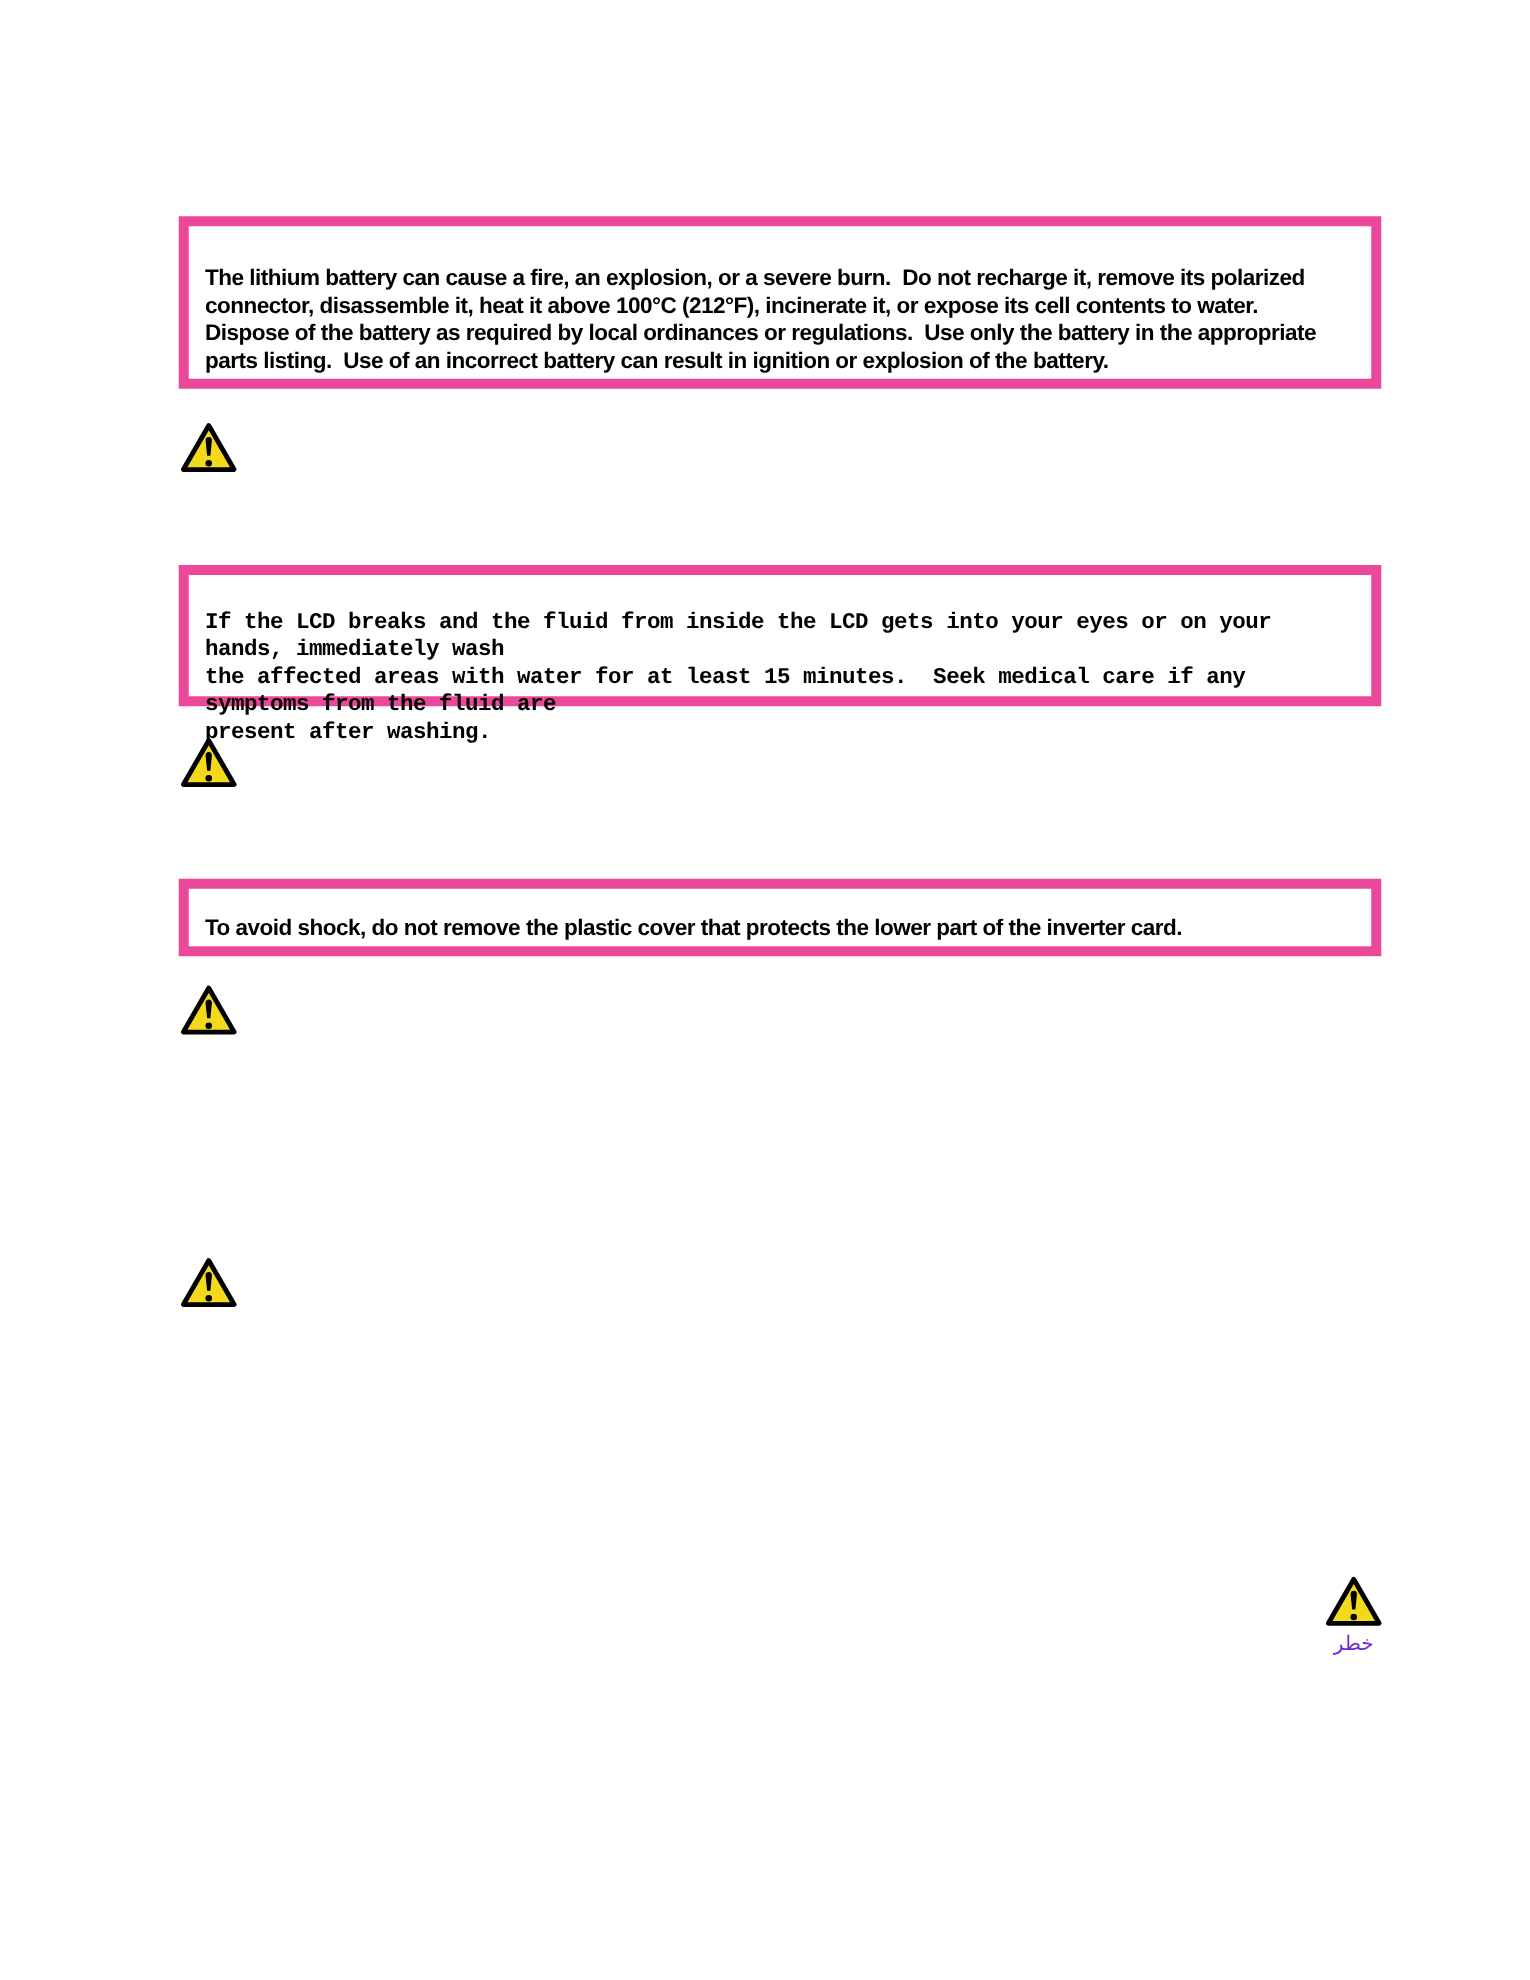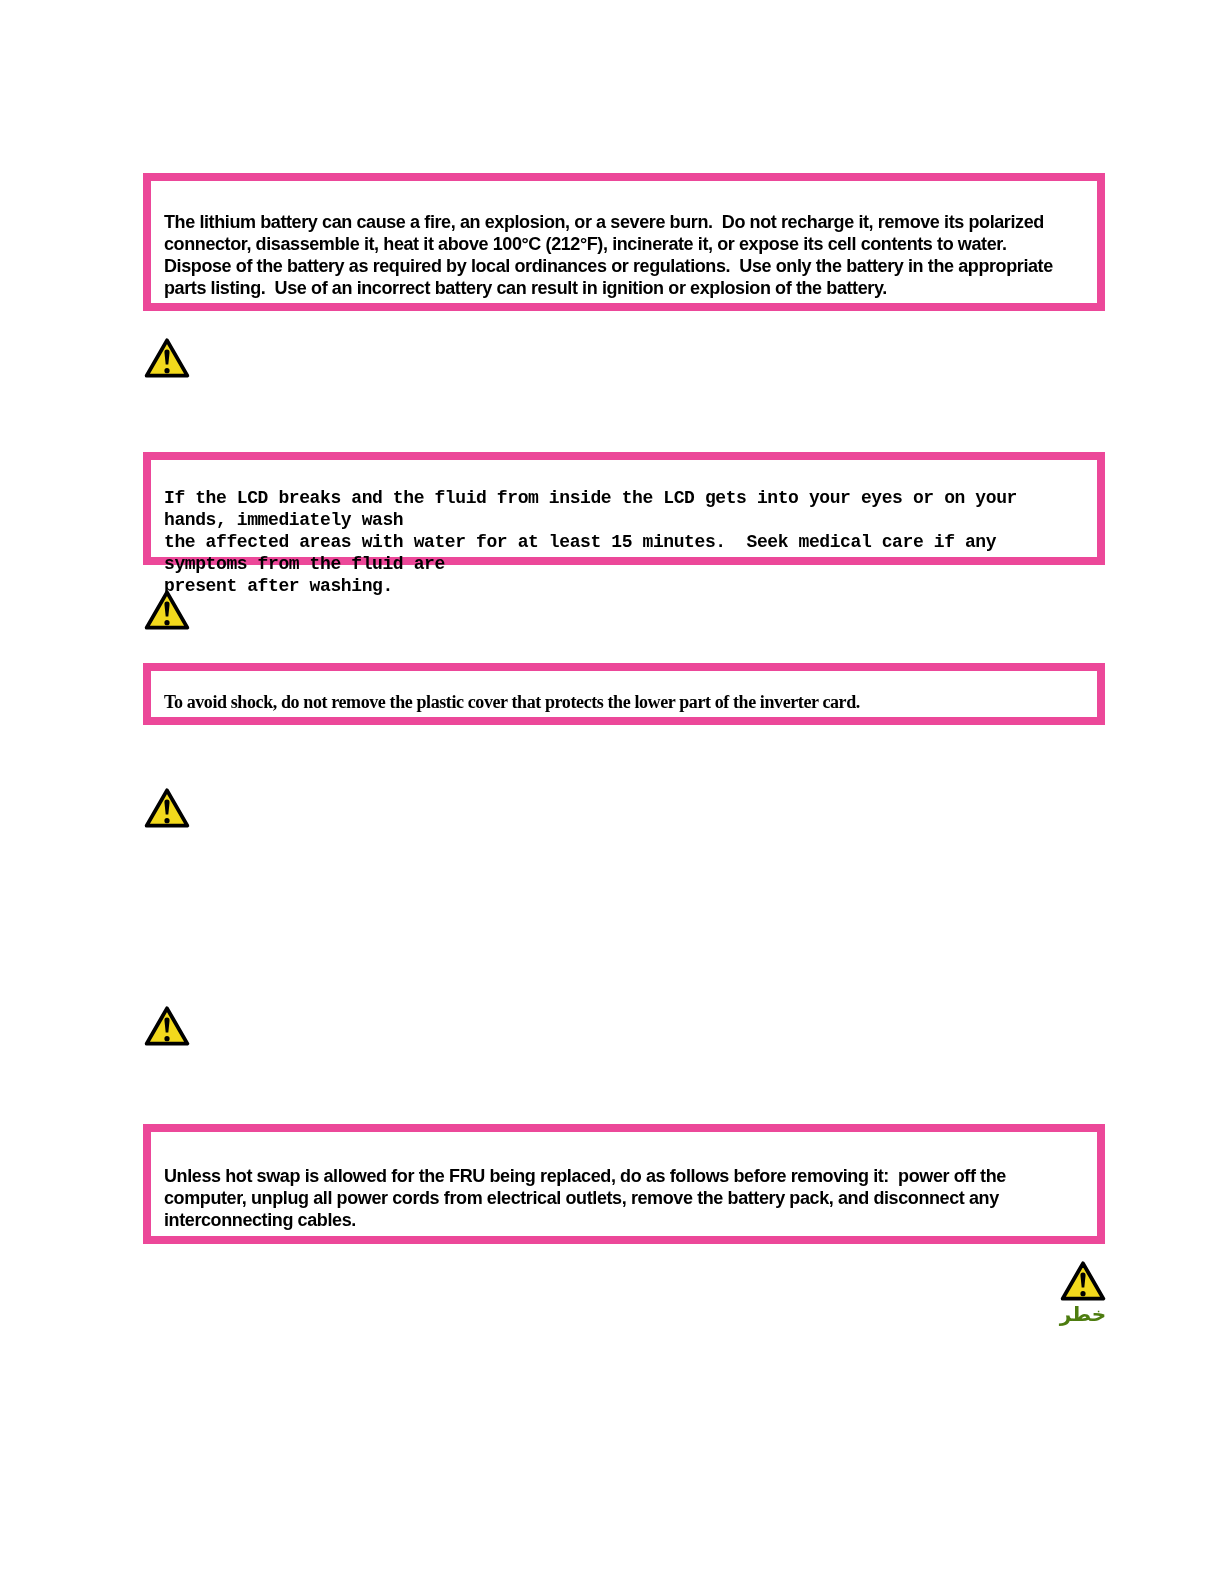--- a/index.html
+++ b/index.html
@@ -30,21 +30,21 @@
     color: #000000;
     font-size: 18px;
     line-height: 22px;
     letter-spacing: -0.4px;
     white-space: pre-wrap;
   }
   .b1 { top: 173px;  height: 138px; }
   .b1 .warntext { padding-top: 30px; }
   .b2 { top: 452px;  height: 113px; font-family: Liberation Mono, monospace; }
   .b2 .warntext { padding-top: 27px; }
-  .b3 { top: 663px;  height: 62px; font-family: Liberation Serif, serif;  }
+  .b3 { top: 703px;  height: 62px;  }
   .b3 .warntext { padding-top: 20px; }
   .b4 { top: 898px;  height: 77px;  }
   .b4 .warntext { padding-top: 21px; }
   .b5 { top: 1124px; height: 120px; }
   .b5 .warntext { padding-top: 33px; }
 
   .tri {
     position: absolute;
     width: 46px;
     height: 44px;
@@ -72,25 +72,25 @@
   }
   .danger .tri-inline {
     display: block;
     width: 46px;
     height: 44px;
     margin: 0 auto;
   }
   .danger .tri-inline svg { display: block; width: 100%; height: 100%; }
   .danger-label {
     font-family: "DejaVu Sans", "Liberation Sans", sans-serif;
-    font-weight: 700;
-    font-size: 20px;
+    font-weight: 400;
+    font-size: 16px;
     line-height: 21px;
     margin-top: 1px;
-    color: #4d7c0f;
+    color: #6d28d9;
   }
 </style>
 </head>
 <body>
 
 <div class="page">
 
   <section class="warnbox b1">
     <p class="warntext">The lithium battery can cause a fire, an explosion, or a severe burn.  Do not recharge it, remove its polarized
 connector, disassemble it, heat it above 100°C (212°F), incinerate it, or expose its cell contents to water.
@@ -134,25 +134,20 @@
 
 
   <span class="tri t4">
     <svg viewBox="0 0 60 56" xmlns="http://www.w3.org/2000/svg" aria-hidden="true">
       <path class="tri-outline" d="M30 5 L56.5 51 L3.5 51 Z"></path>
       <path class="tri-mark" d="M30 17 c-2.3 0 -3.6 1.7 -3.3 4 l1.6 15.5 h3.4 l1.6 -15.5 c0.3 -2.3 -1 -4 -3.3 -4 z"></path>
       <circle class="tri-mark" cx="30" cy="44.5" r="3.4"></circle>
     </svg>
   </span>
 
-  <section class="warnbox b5">
-    <p class="warntext">Unless hot swap is allowed for the FRU being replaced, do as follows before removing it:  power off the
-computer, unplug all power cords from electrical outlets, remove the battery pack, and disconnect any
-interconnecting cables.</p>
-  </section>
 
   <div class="danger">
     <span class="tri-inline">
       <svg viewBox="0 0 60 56" xmlns="http://www.w3.org/2000/svg" aria-hidden="true">
         <path class="tri-outline" d="M30 5 L56.5 51 L3.5 51 Z"></path>
         <path class="tri-mark" d="M30 17 c-2.3 0 -3.6 1.7 -3.3 4 l1.6 15.5 h3.4 l1.6 -15.5 c0.3 -2.3 -1 -4 -3.3 -4 z"></path>
         <circle class="tri-mark" cx="30" cy="44.5" r="3.4"></circle>
       </svg>
     </span>
     <div class="danger-label">خطر</div>

